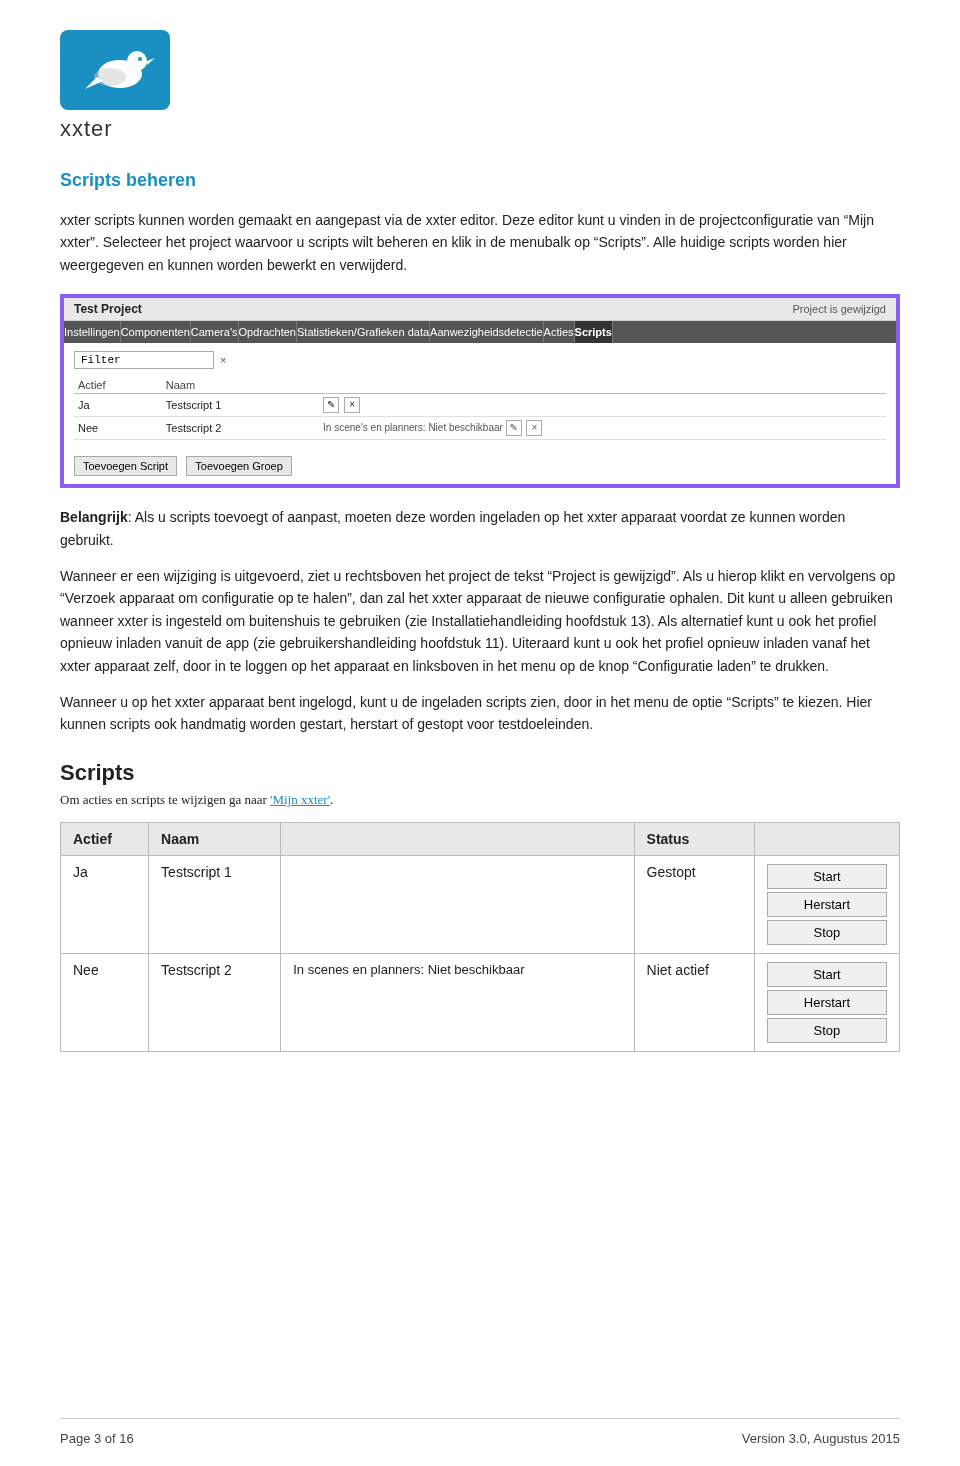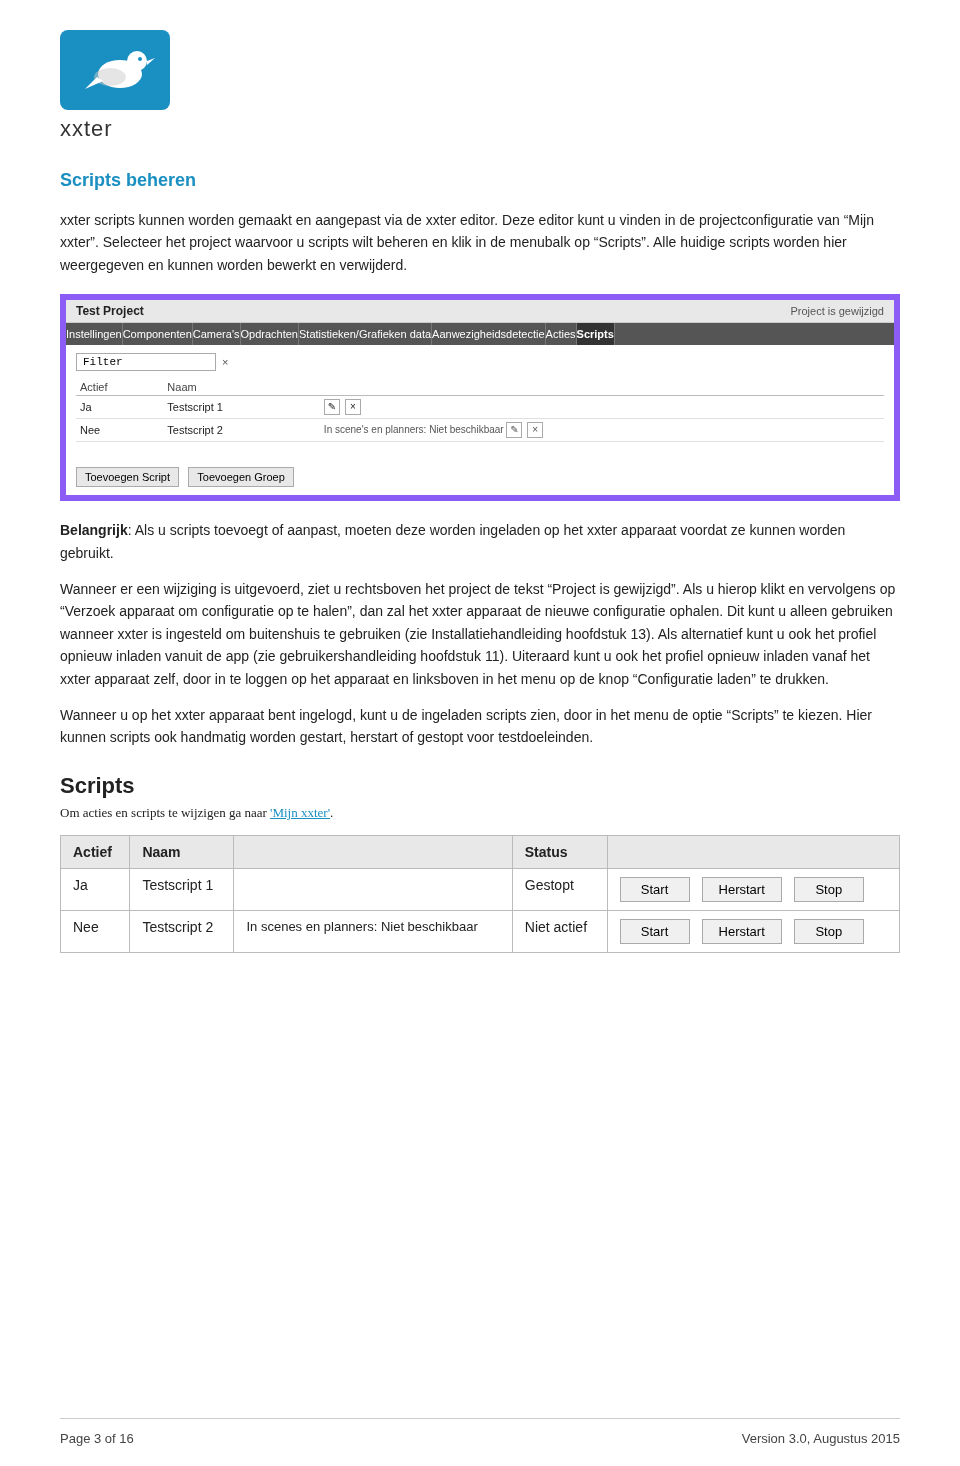--- a/index.html
+++ b/index.html
@@ -54,21 +54,21 @@
       line-height: 1.6;
       color: #222;
       margin-bottom: 14px;
     }
     .body-text strong {
       font-weight: bold;
     }
 
     
     .screenshot-box {
-      border: 6px solid #8b5cf6;
+      border: 4px solid #8b5cf6;
       margin: 18px 0 18px 0;
       background: #c2410c;
       font-size: 12px;
     }
     .screenshot-header {
       background: #e8e8e8;
       border-bottom: 1px solid #ccc;
       padding: 4px 10px;
       display: flex;
       justify-content: space-between;
@@ -150,21 +150,21 @@
     }
     .btn-add {
       border: 1px solid #aaa;
       background: #e8e8e8;
       padding: 3px 8px;
       font-size: 11px;
       margin-right: 6px;
       cursor: pointer;
     }
     .btn-row {
-      margin-top: 25px;
+      margin-top: 16px;
     }
 
     
     .scripts-section-title {
       font-size: 22px;
       font-weight: bold;
       color: #222;
       margin: 24px 0 6px 0;
     }
     .mijn-link {
@@ -192,22 +192,22 @@
       font-weight: bold;
       text-align: left;
     }
     .scripts-main-table td {
       border: 1px solid #bbb;
       padding: 8px 12px;
       vertical-align: top;
     }
     .action-buttons {
       display: flex;
-      flex-direction: row;
-      gap: 12px;
+      flex-direction: column;
+      gap: 3px;
     }
     .action-btn {
       border: 1px solid #aaa;
       background: #f0f0f0;
       padding: 4px 16px;
       font-size: 13px;
       cursor: pointer;
       text-align: center;
       min-width: 70px;
     }

